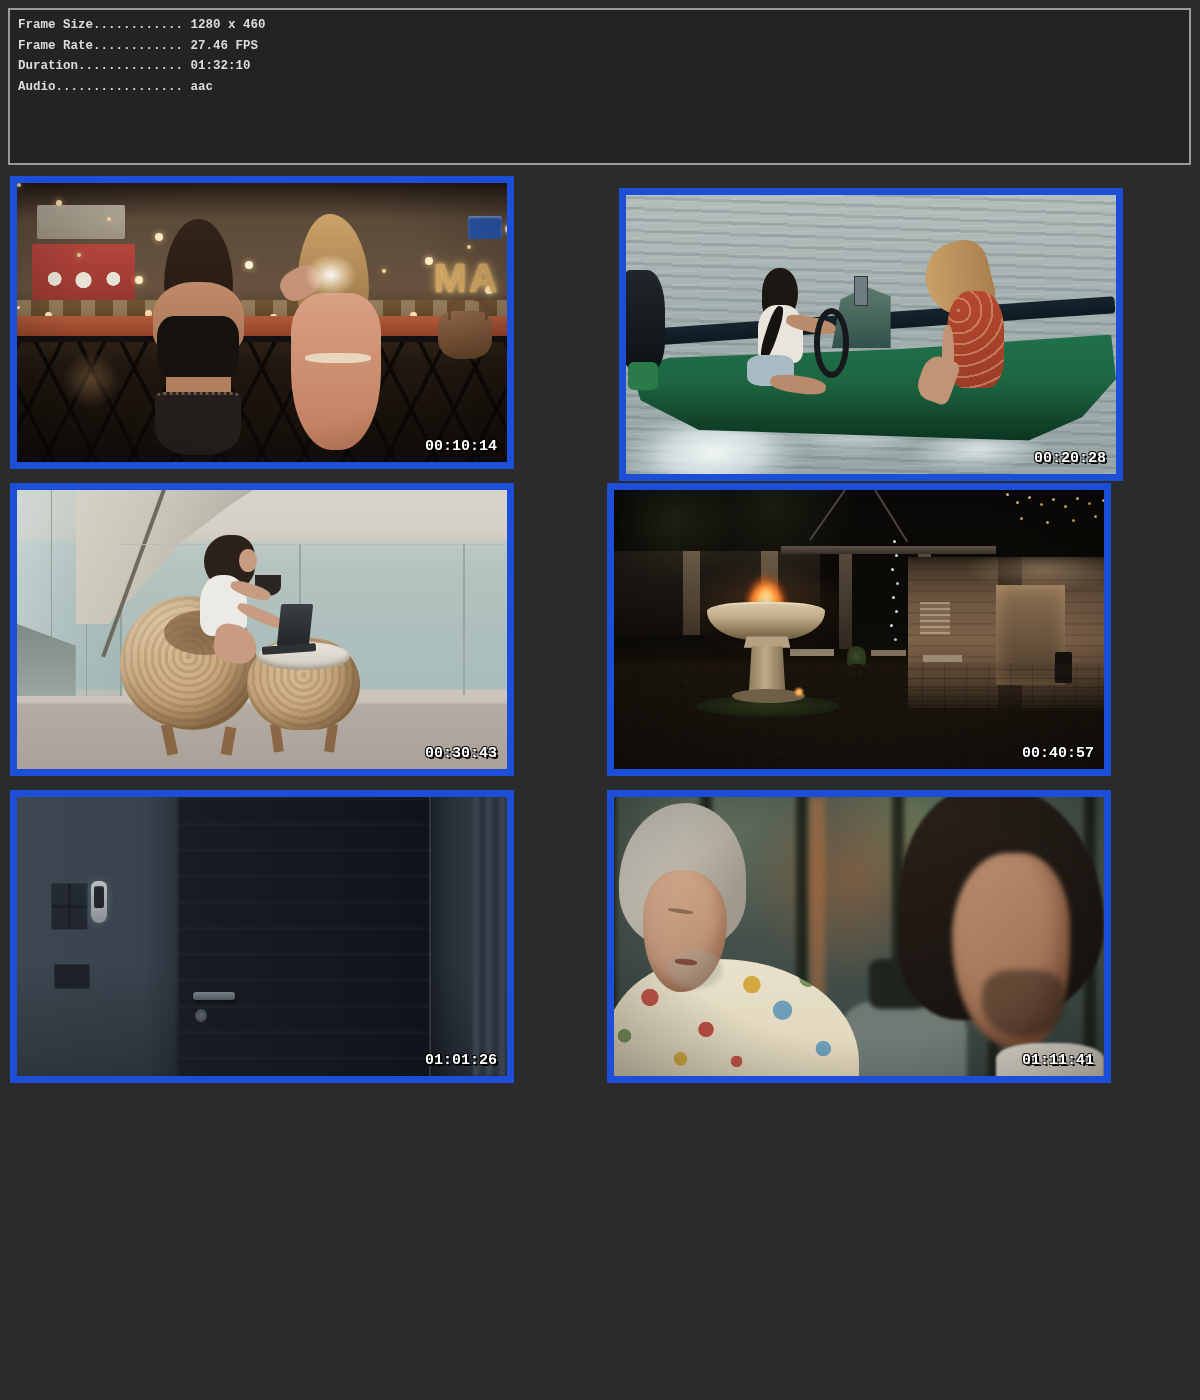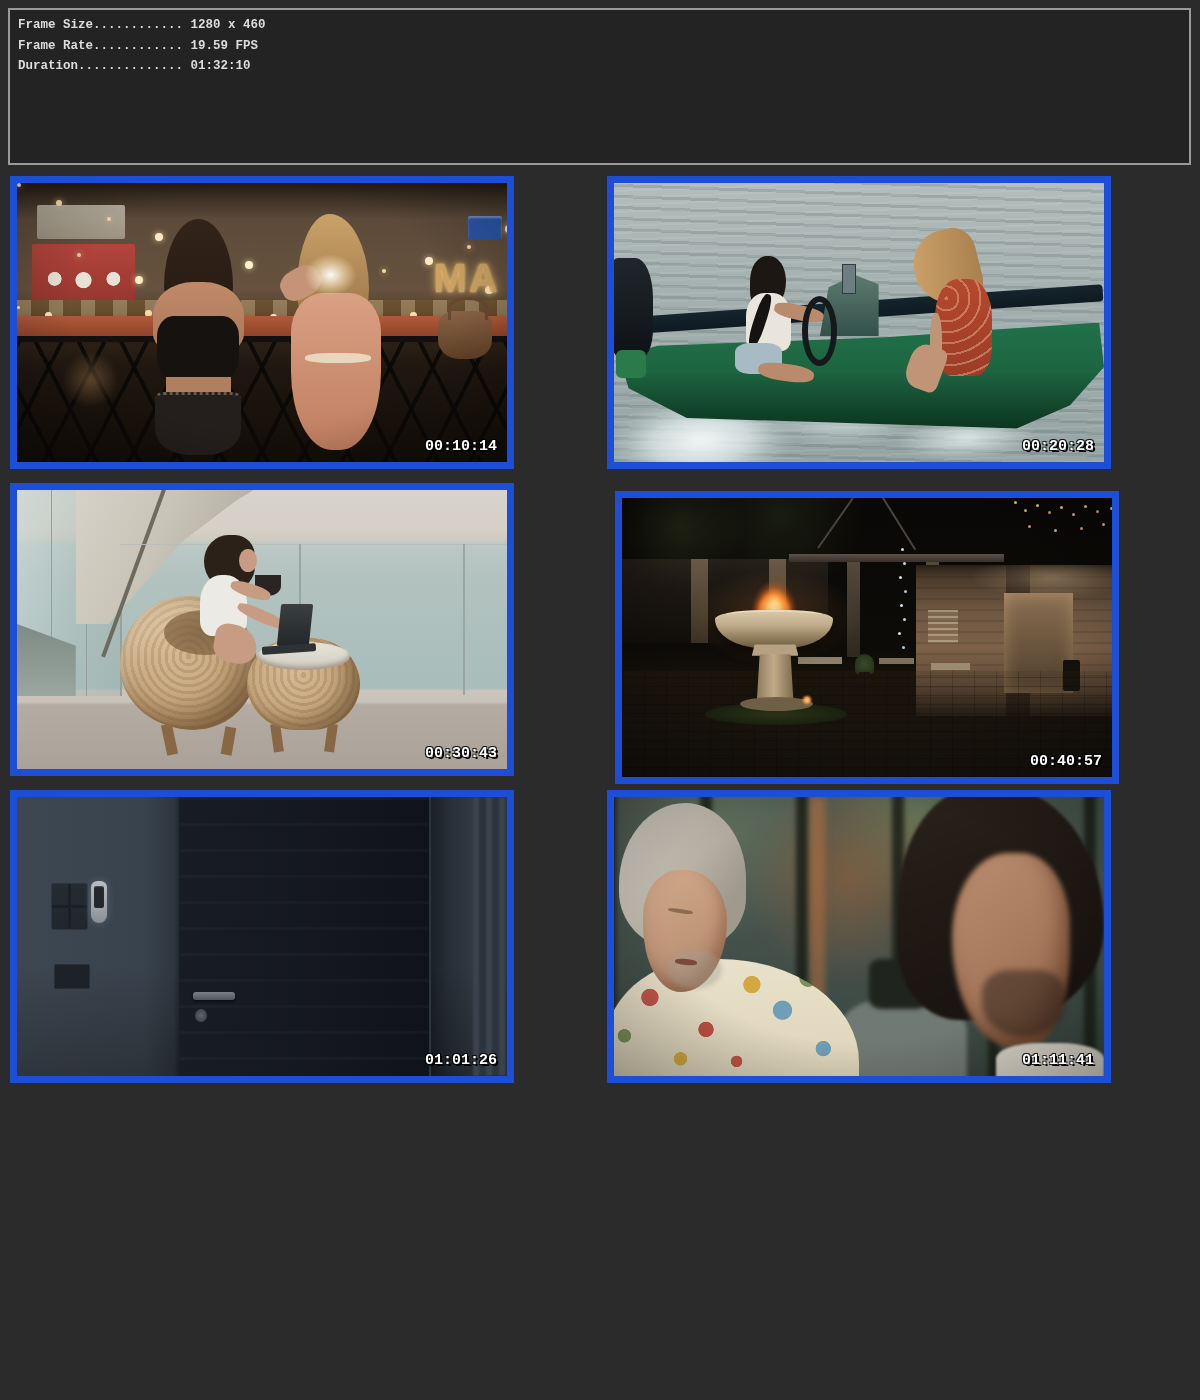--- a/index.html
+++ b/index.html
@@ -390,22 +390,23 @@
   .t8 .cleft{left:46%;top:93%;width:6%;height:7%;z-index:8;filter:blur(2px);
     border-radius:50%;background:rgba(0,0,0,.45);}
 </style>
 </head>
 <body>
 
 <div class="sheet">
 
   <div class="infobox">
     <div class="irow"><span>Frame Size</span><span>............</span><span class="ivalue">1280 x 460</span></div>
-    <div class="irow"><span>Frame Rate</span><span>............</span><span class="ivalue">19.59 FPS</span></div>
+    <div class="irow"><span>Frame Rate</span><span>............</span><span class="ivalue">27.46 FPS</span></div>
     <div class="irow"><span>Duration</span><span>..............</span><span class="ivalue">01:32:10</span></div>
+    <div class="irow"><span>Audio</span><span>.................</span><span class="ivalue">aac</span></div>
   </div>
 
   <div class="grid">
 
     <figure class="thumb t1" style="margin:0">
       <div class="bg"></div>
       <div class="wbanner"></div>
       <div class="rbanner"></div>
       <div class="bsign"></div>
       <div class="lights"></div>
@@ -427,21 +428,21 @@
         <div class="w2a"></div>
         <div class="w2d"></div>
         <div class="w2sash"></div>
       </div>
       <div class="bag"></div>
       <div class="bagh"></div>
       <div class="vig"></div>
       <figcaption class="ts">00:10:14</figcaption>
     </figure>
 
-    <figure class="thumb t2" style="margin:0">
+    <figure class="thumb t2" style="margin:12px">
       <div class="bg"></div>
       <div class="wake"></div>
       <div class="spray"></div>
       <div class="hull"></div>
       <div class="gunwale"></div>
       <div class="console"></div>
       <div class="mirror"></div>
       <div class="motor"></div>
       <div class="motorb"></div>
       <div class="drv">
@@ -488,21 +489,21 @@
         <div class="wmb"></div>
         <div class="wma"></div>
         <div class="wma2"></div>
         <div class="wml"></div>
       </div>
       <div class="lscr"></div>
       <div class="lbase"></div>
       <figcaption class="ts">00:30:43</figcaption>
     </figure>
 
-    <figure class="thumb t4" style="margin:8px">
+    <figure class="thumb t4" style="margin:0">
       <div class="bg"></div>
       <div class="wall"></div>
       <div class="pil1"></div>
       <div class="pil2"></div>
       <div class="fairy1"></div>
       <div class="fairy2"></div>
       <div class="beam"></div>
       <div class="cab1"></div>
       <div class="cab2"></div>
       <div class="post1"></div>

